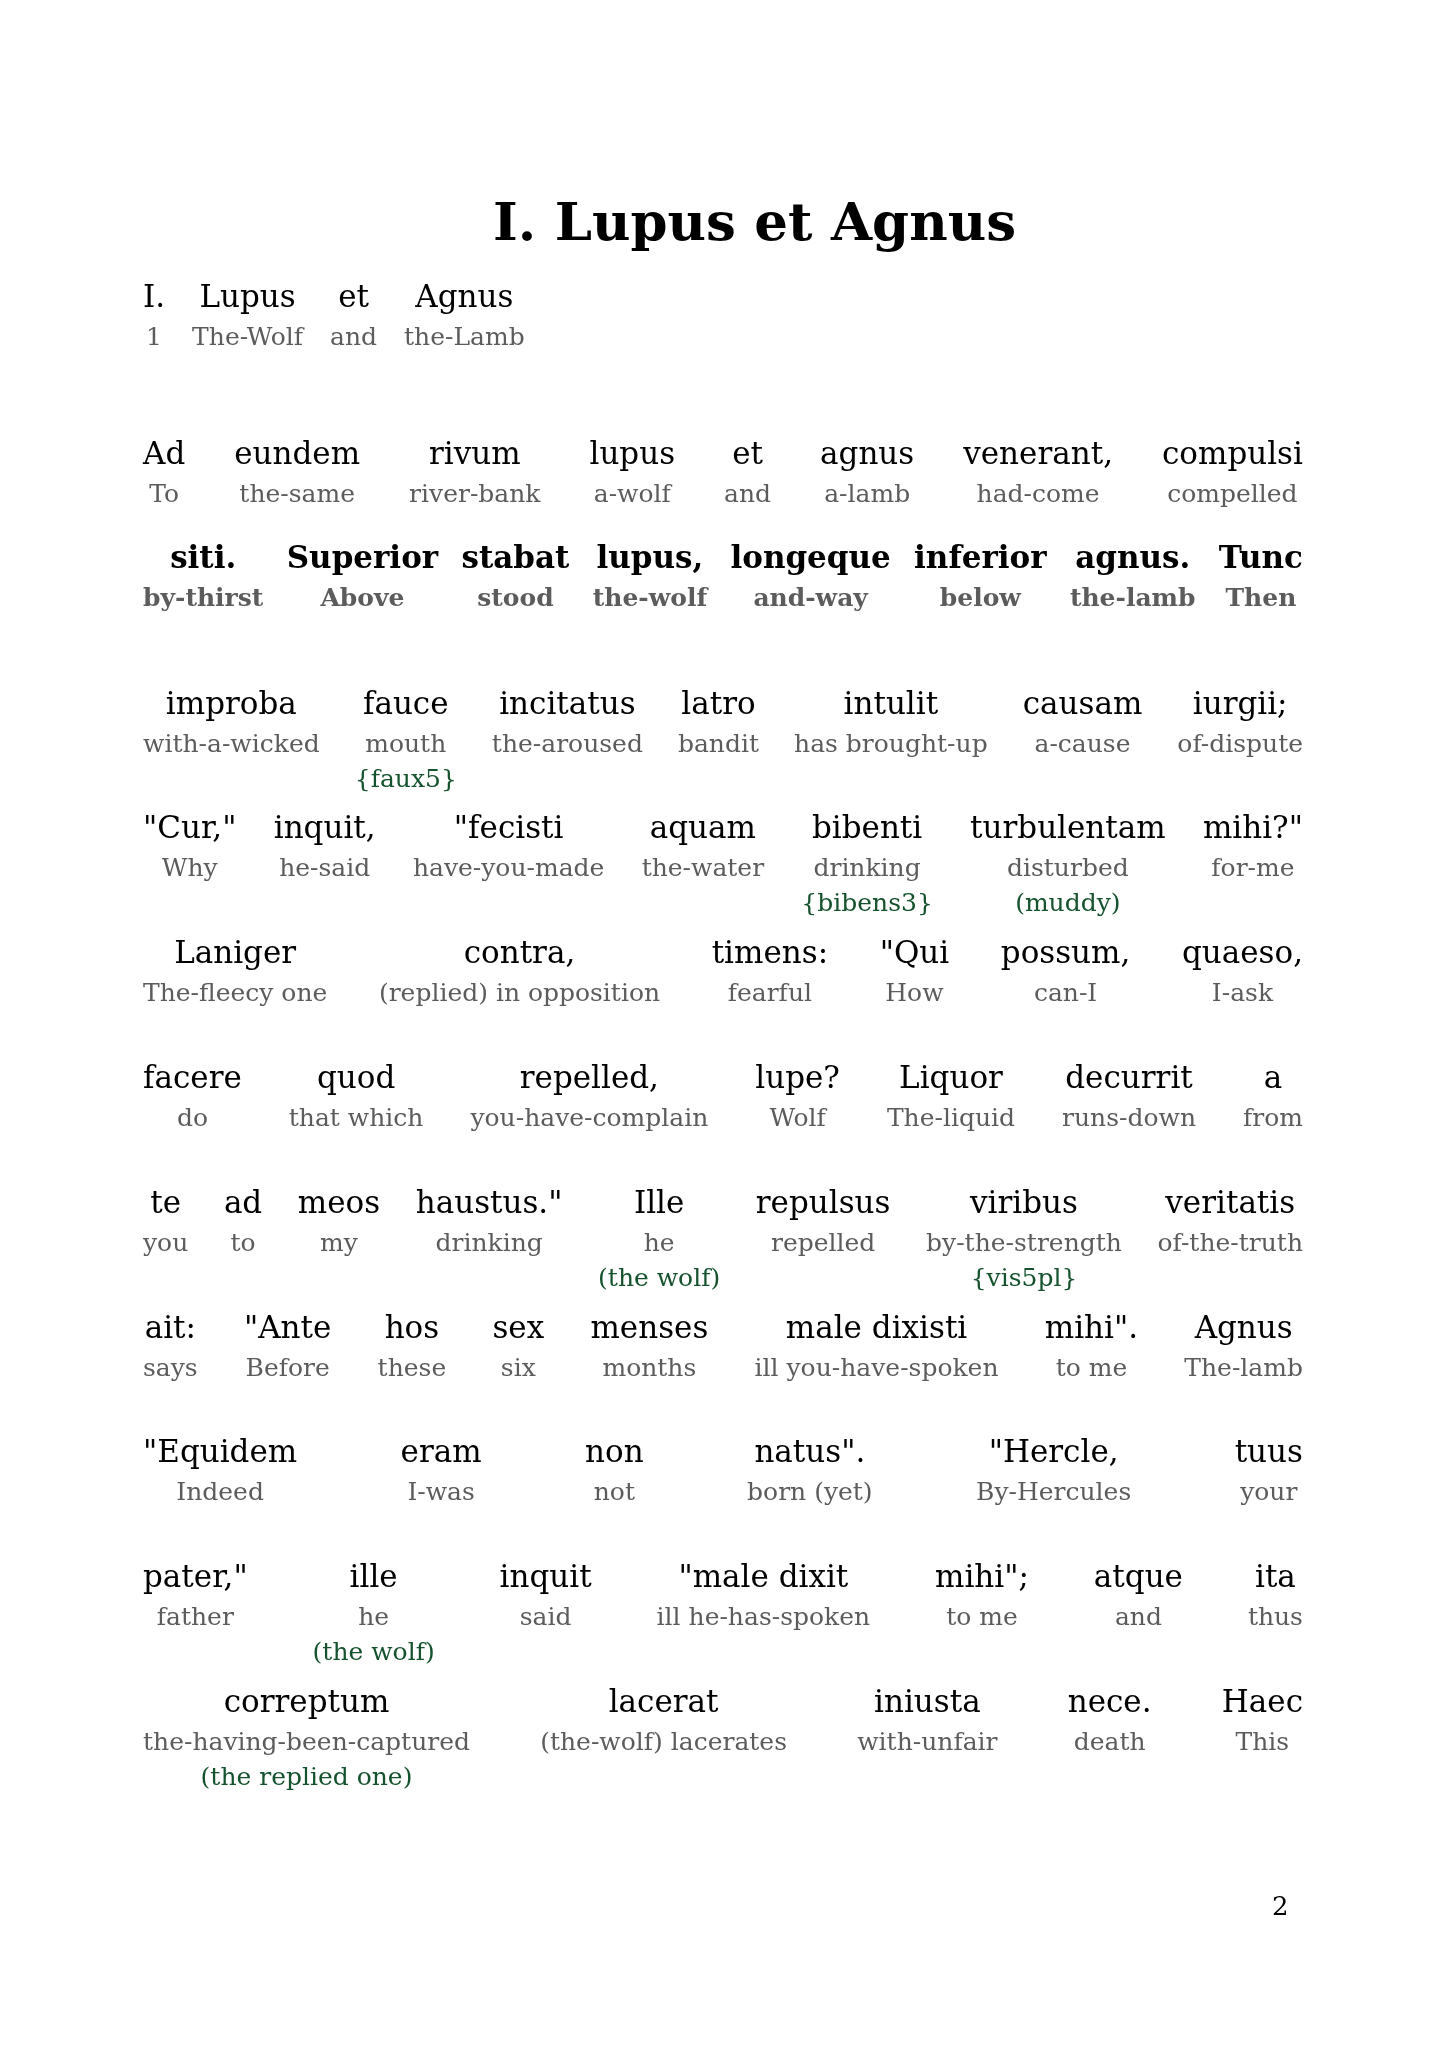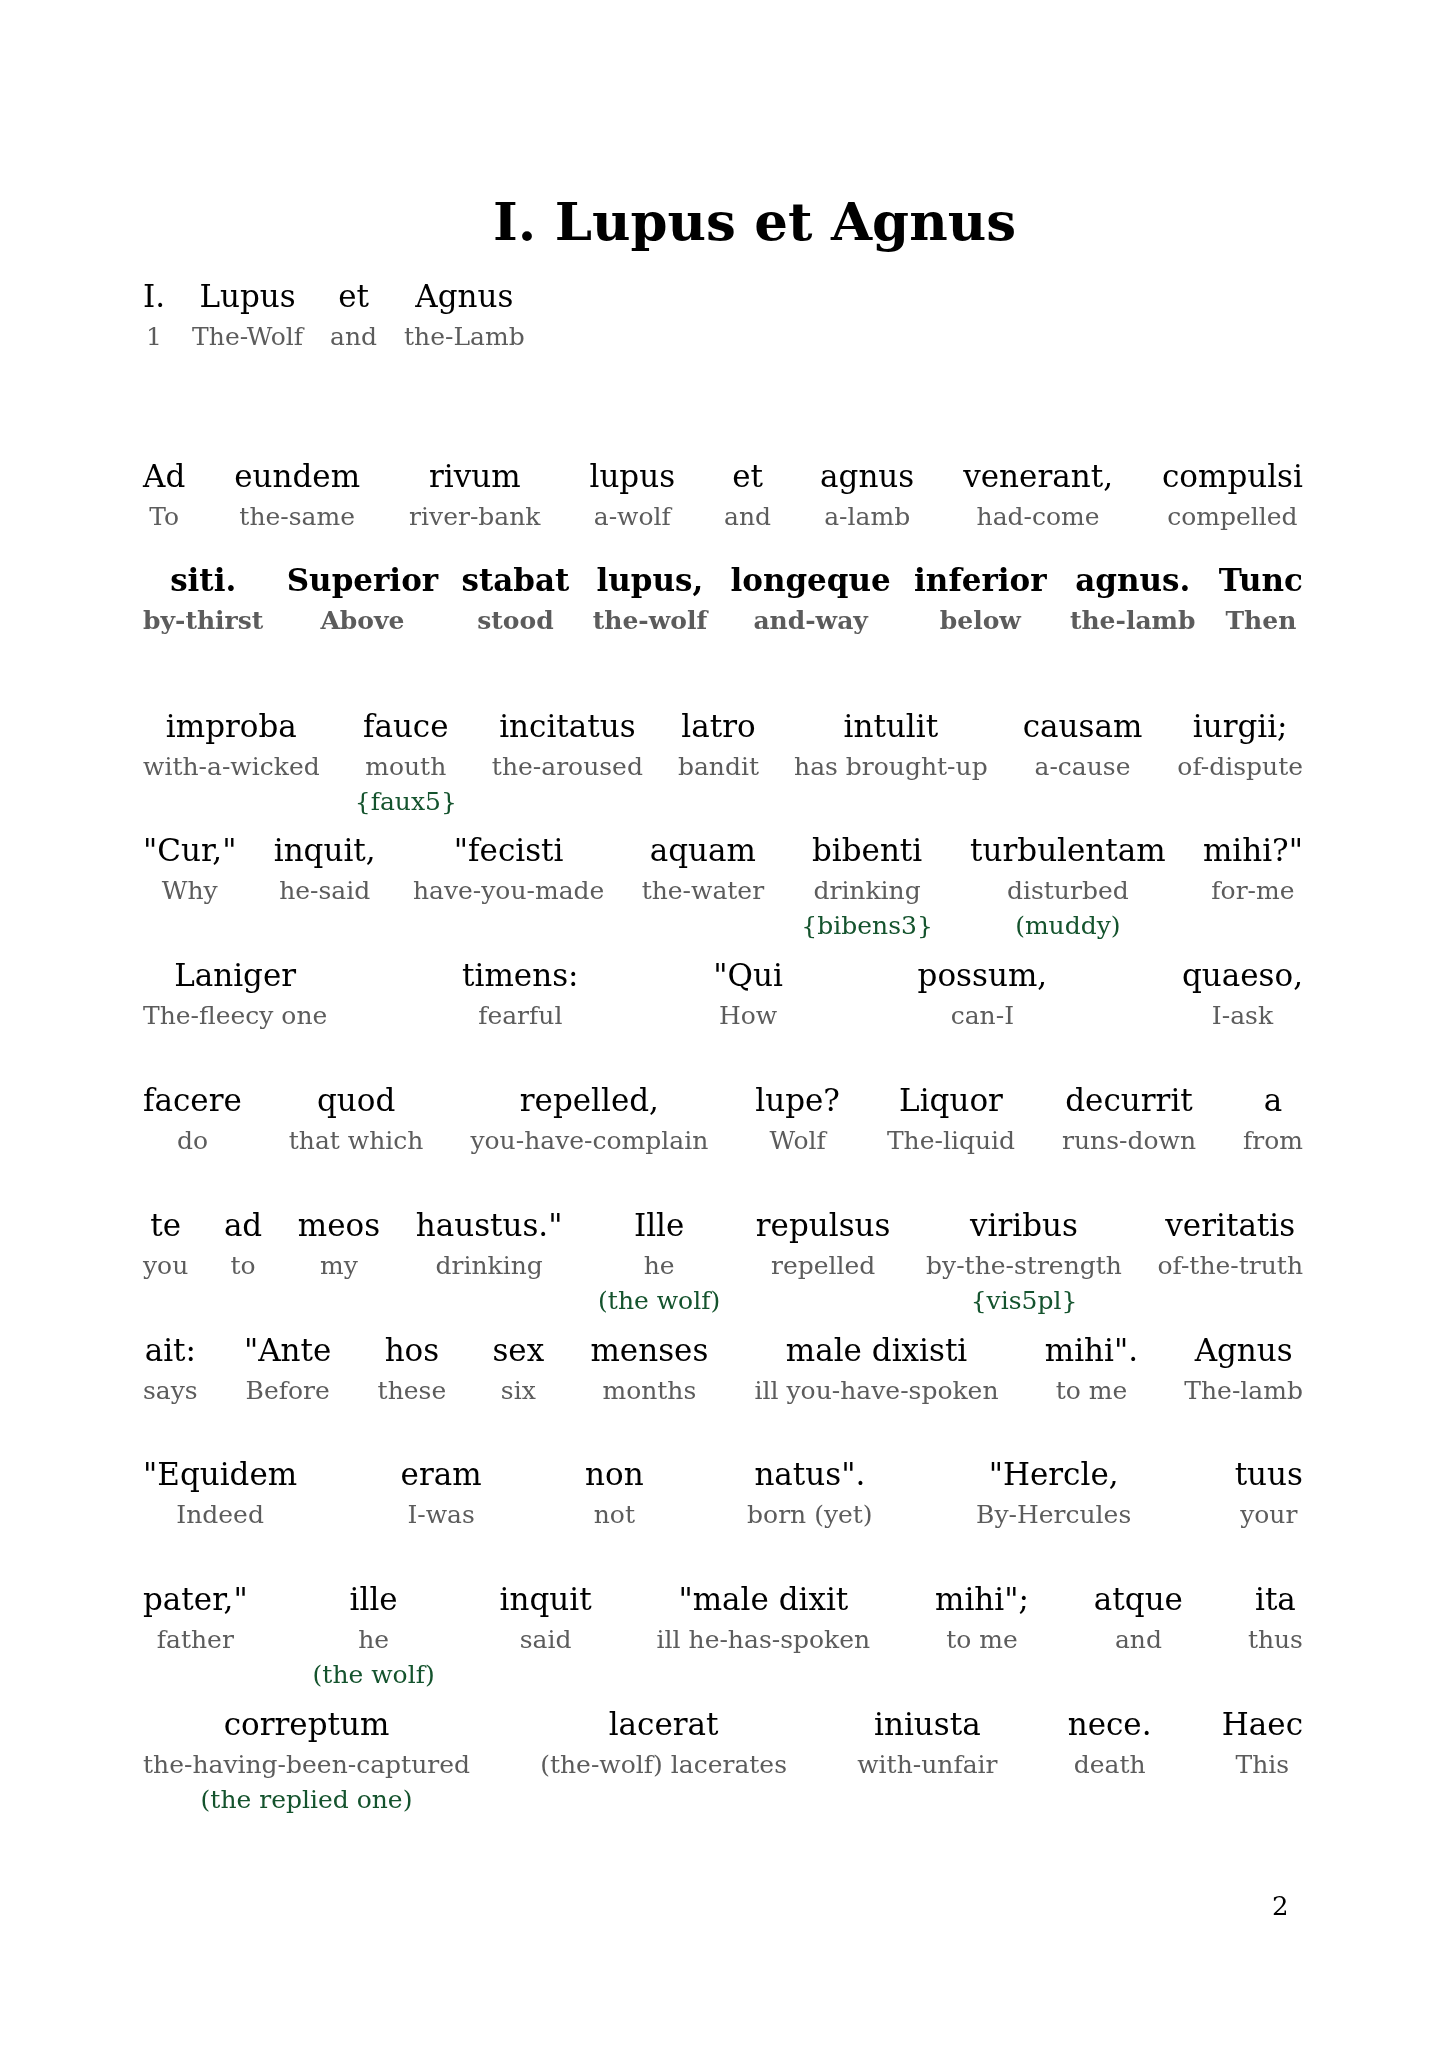--- a/index.html
+++ b/index.html
@@ -1,21 +1,21 @@
 <!DOCTYPE html>
 <html><head>
 <meta charset="utf-8">
 <style>
   html, body { margin: 0; padding: 0; background: #ffffff; }
   body { width: 1445px; height: 2053px; position: relative; overflow: hidden;
          font-family: "DejaVu Serif", serif; color: #000; }
   .title { position: absolute; left: 0; width: 1445px; top: 186px; text-align: center;
            font-size: 53px; font-weight: bold; line-height: 70px; margin: 0; padding-left: 32px; }
   .line { position: absolute; left: 143px; width: 1160px; display: flex; align-items: flex-start; }
-  .line.justified { justify-content: space-between; margin-top: 23px; }
+  .line.justified { justify-content: space-between; }
   .line.heading-line { justify-content: flex-start; gap: 27px; }
   .unit { display: flex; flex-direction: column; align-items: center; text-align: center; white-space: nowrap; }
   .latin { font-size: 31px; line-height: 40px; color: #000; }
   .gloss { font-size: 25px; line-height: 35px; color: #5c5c5c; margin-top: 3px; }
   .gloss-extra { font-size: 25px; line-height: 35px; color: #14532d; }
   .page-number { position: absolute; left: 1272px; top: 1890px; font-size: 26px; line-height: 32px; color: #000; }
 </style>
 </head>
 <body>
 
@@ -171,20 +171,24 @@
         <span class="latin">mihi?"</span>
         <span class="gloss">for-me</span>
       </div>
     </div>
     <div class="line justified" style="top: 932.2px;">
       <div class="unit">
         <span class="latin">Laniger</span>
         <span class="gloss">The-fleecy one</span>
       </div>
       <div class="unit">
+        <span class="latin">contra,</span>
+        <span class="gloss">(replied) in opposition</span>
+      </div>
+      <div class="unit">
         <span class="latin">timens:</span>
         <span class="gloss">fearful</span>
       </div>
       <div class="unit">
         <span class="latin">"Qui</span>
         <span class="gloss">How</span>
       </div>
       <div class="unit">
         <span class="latin">possum,</span>
         <span class="gloss">can-I</span>

